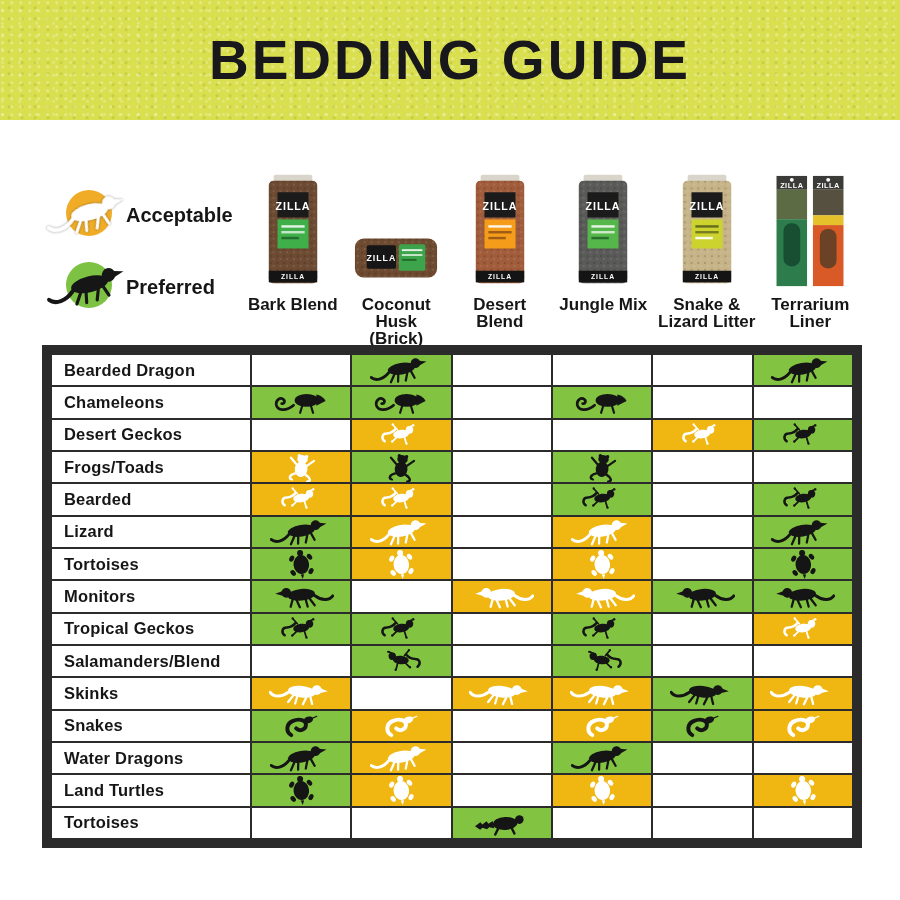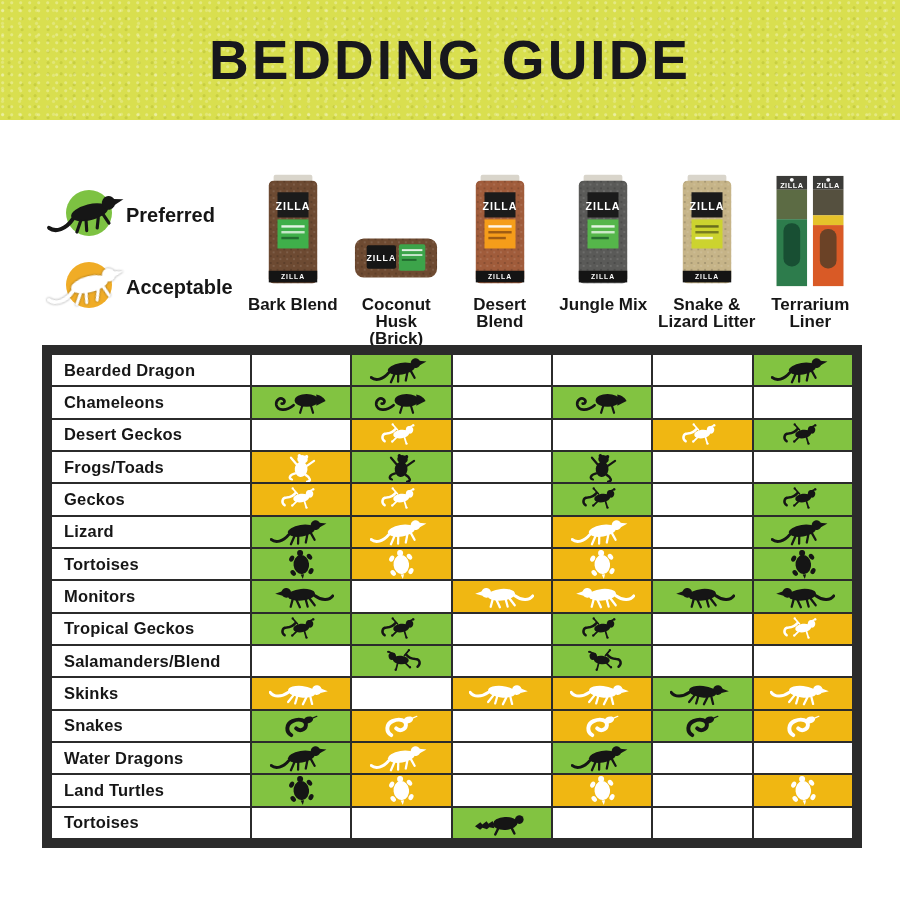--- a/index.html
+++ b/index.html
@@ -143,32 +143,32 @@
 </svg>
 
 <div class="page">
 
   <header class="banner">
     <h1>BEDDING GUIDE</h1>
   </header>
 
   <section class="legend">
     <div class="legend-item">
+      <span class="legend-circle yellow"></span>
+      <svg class="legend-glyph white" viewBox="0 0 100 40">
+          <use href="#lizard"></use>
+        </svg>
+      <span class="legend-label">Acceptable</span>
+    </div>
+    <div class="legend-item">
       <span class="legend-circle green"></span>
       <svg class="legend-glyph black" viewBox="0 0 100 40">
           <use href="#lizard"></use>
         </svg>
       <span class="legend-label">Preferred</span>
-    </div>
-    <div class="legend-item">
-      <span class="legend-circle yellow"></span>
-      <svg class="legend-glyph white" viewBox="0 0 100 40">
-          <use href="#lizard"></use>
-        </svg>
-      <span class="legend-label">Acceptable</span>
     </div>
   </section>
 
   <section class="products">
 
     <div class="product">
       <div class="pack">
         <svg class="pack-svg" width="62" height="120" viewBox="0 0 64 122">
           <rect x="12" y="2" width="40" height="7" rx="2" fill="#d9d5cb"></rect>
           <rect x="7" y="8" width="50" height="106" rx="5" fill="#6d4a32"></rect>
@@ -352,21 +352,21 @@
         </svg>
       </div>
       <div class="cell empty"></div>
       <div class="cell pref">
         <svg class="glyph g-frog" viewBox="0 0 52 54">
           <use href="#frog"></use>
         </svg>
       </div>
       <div class="cell empty"></div>
       <div class="cell empty"></div>
-      <div class="cell label-cell">Geckos</div>
+      <div class="cell label-cell">Bearded</div>
       <div class="cell acc">
         <svg class="glyph g-gecko" viewBox="0 0 80 52">
           <use href="#gecko"></use>
         </svg>
       </div>
       <div class="cell acc">
         <svg class="glyph g-gecko" viewBox="0 0 80 52">
           <use href="#gecko"></use>
         </svg>
       </div>

